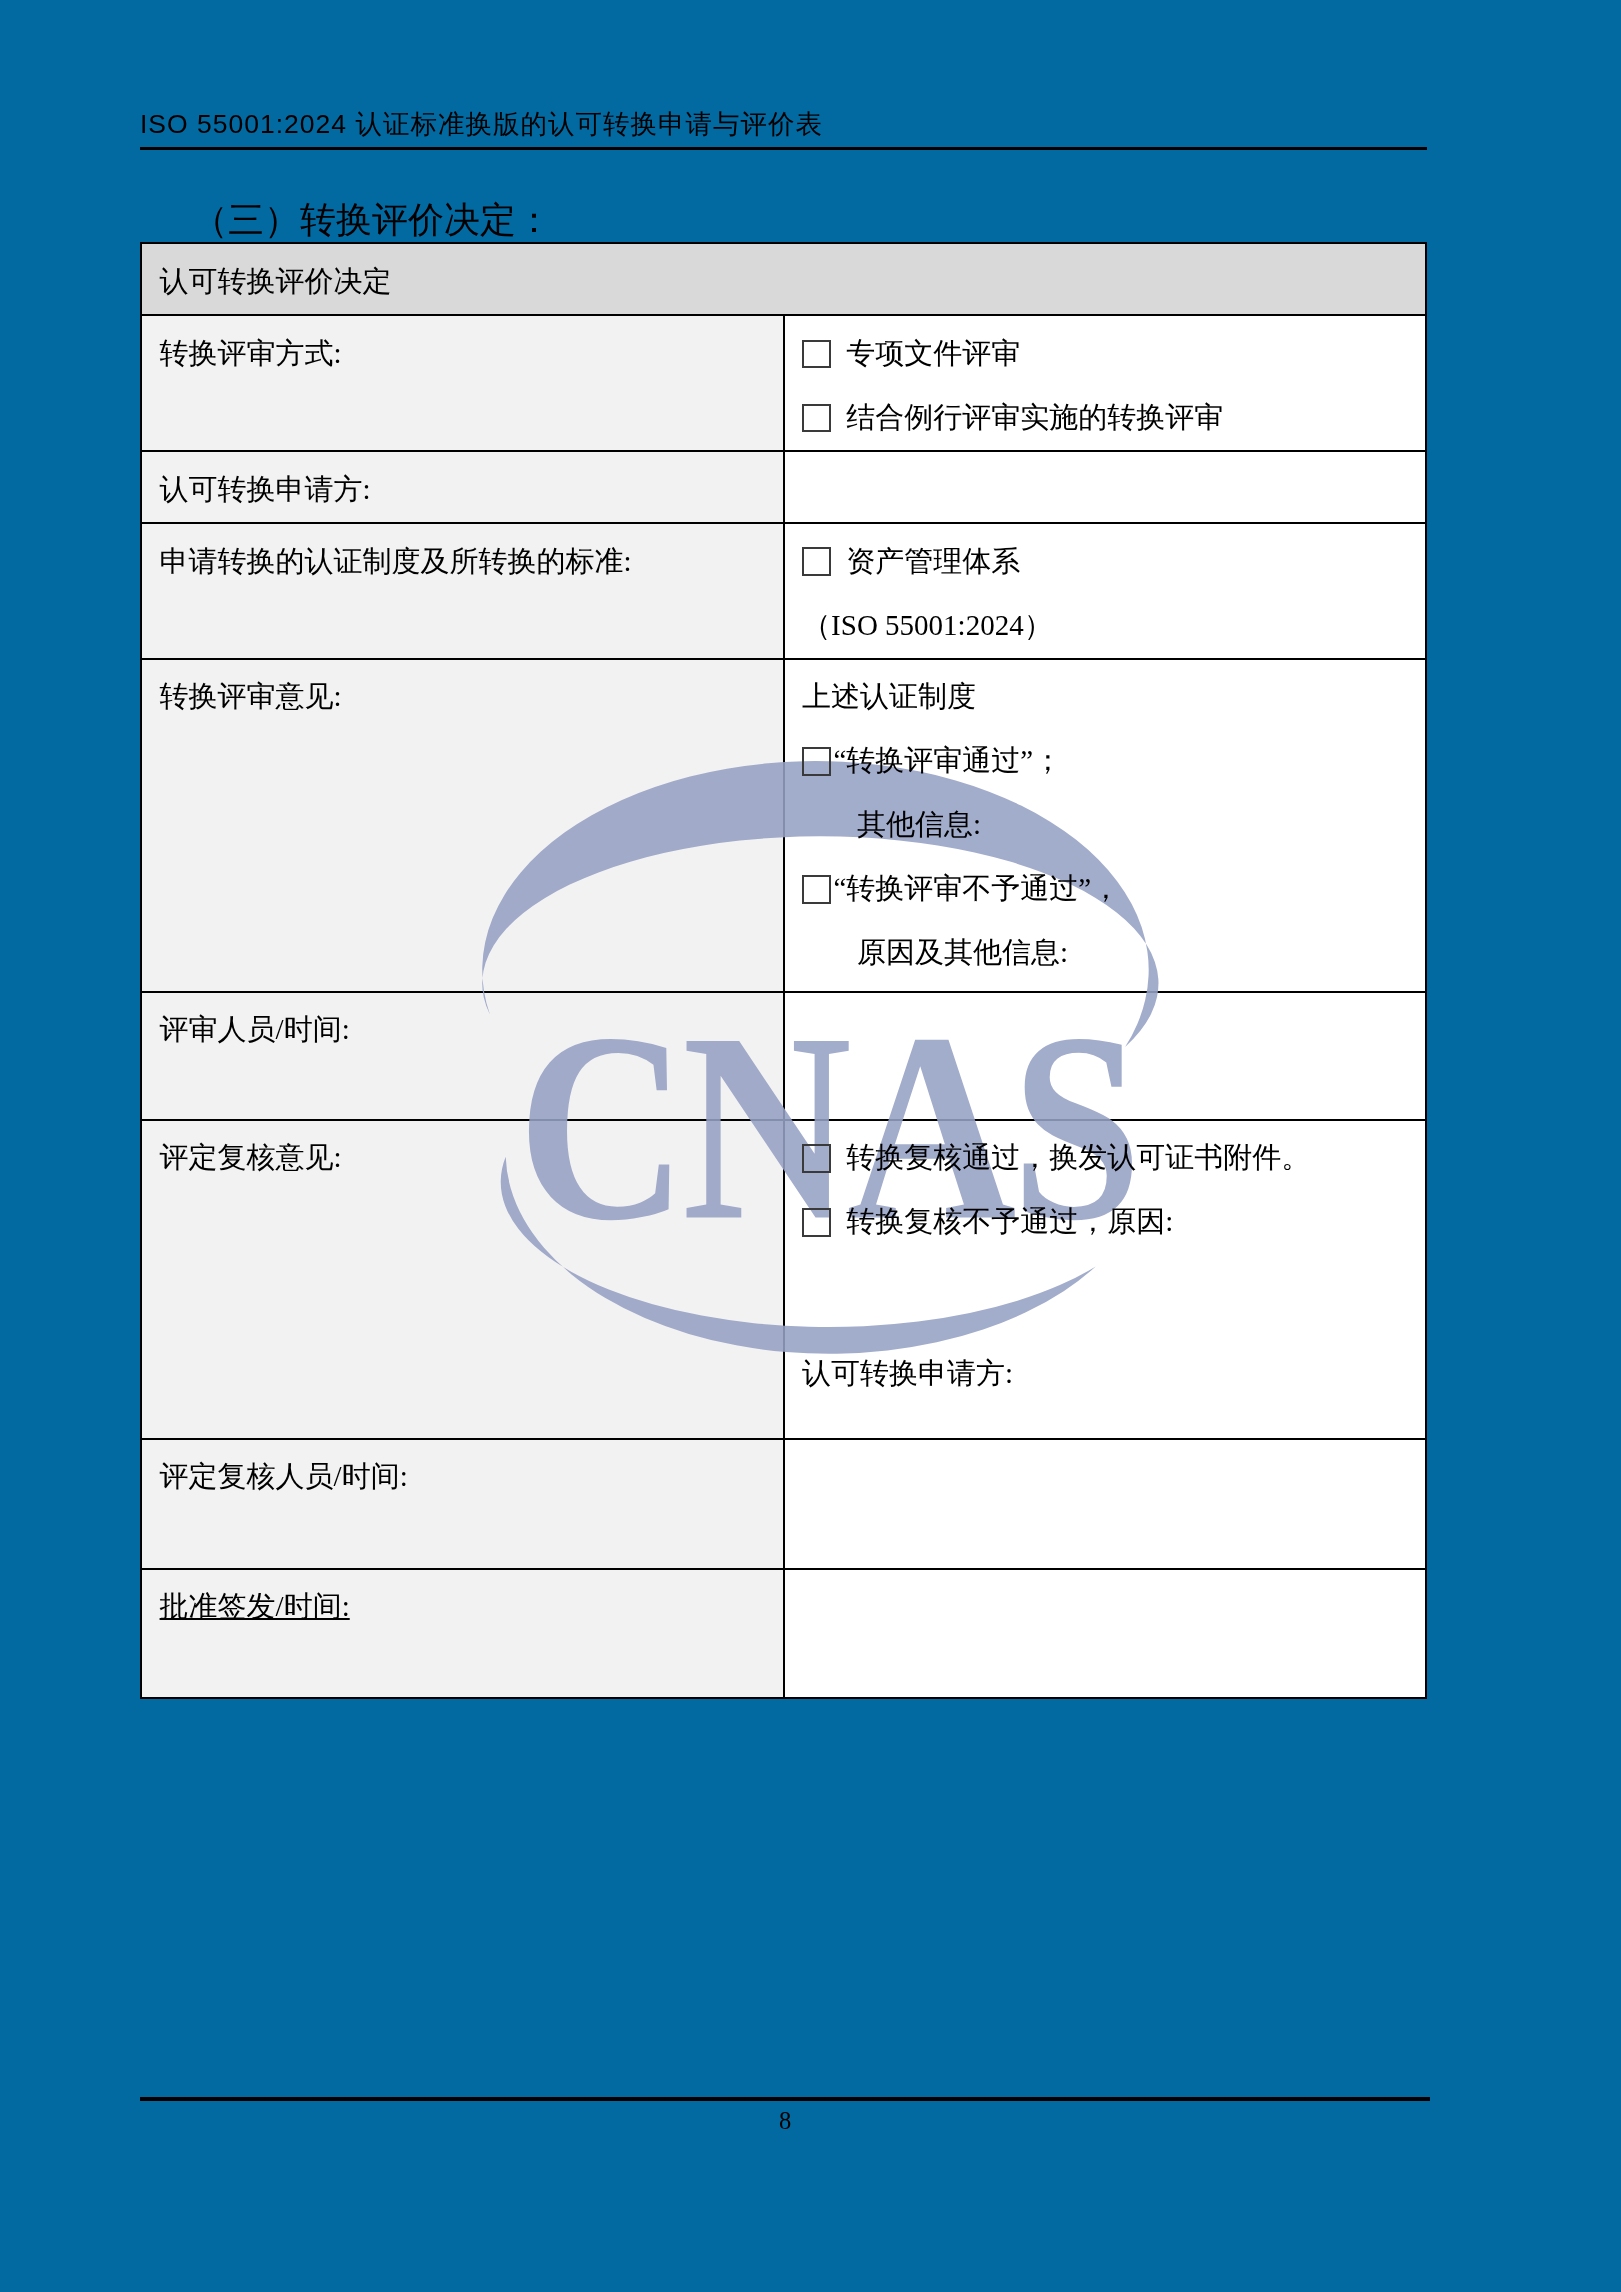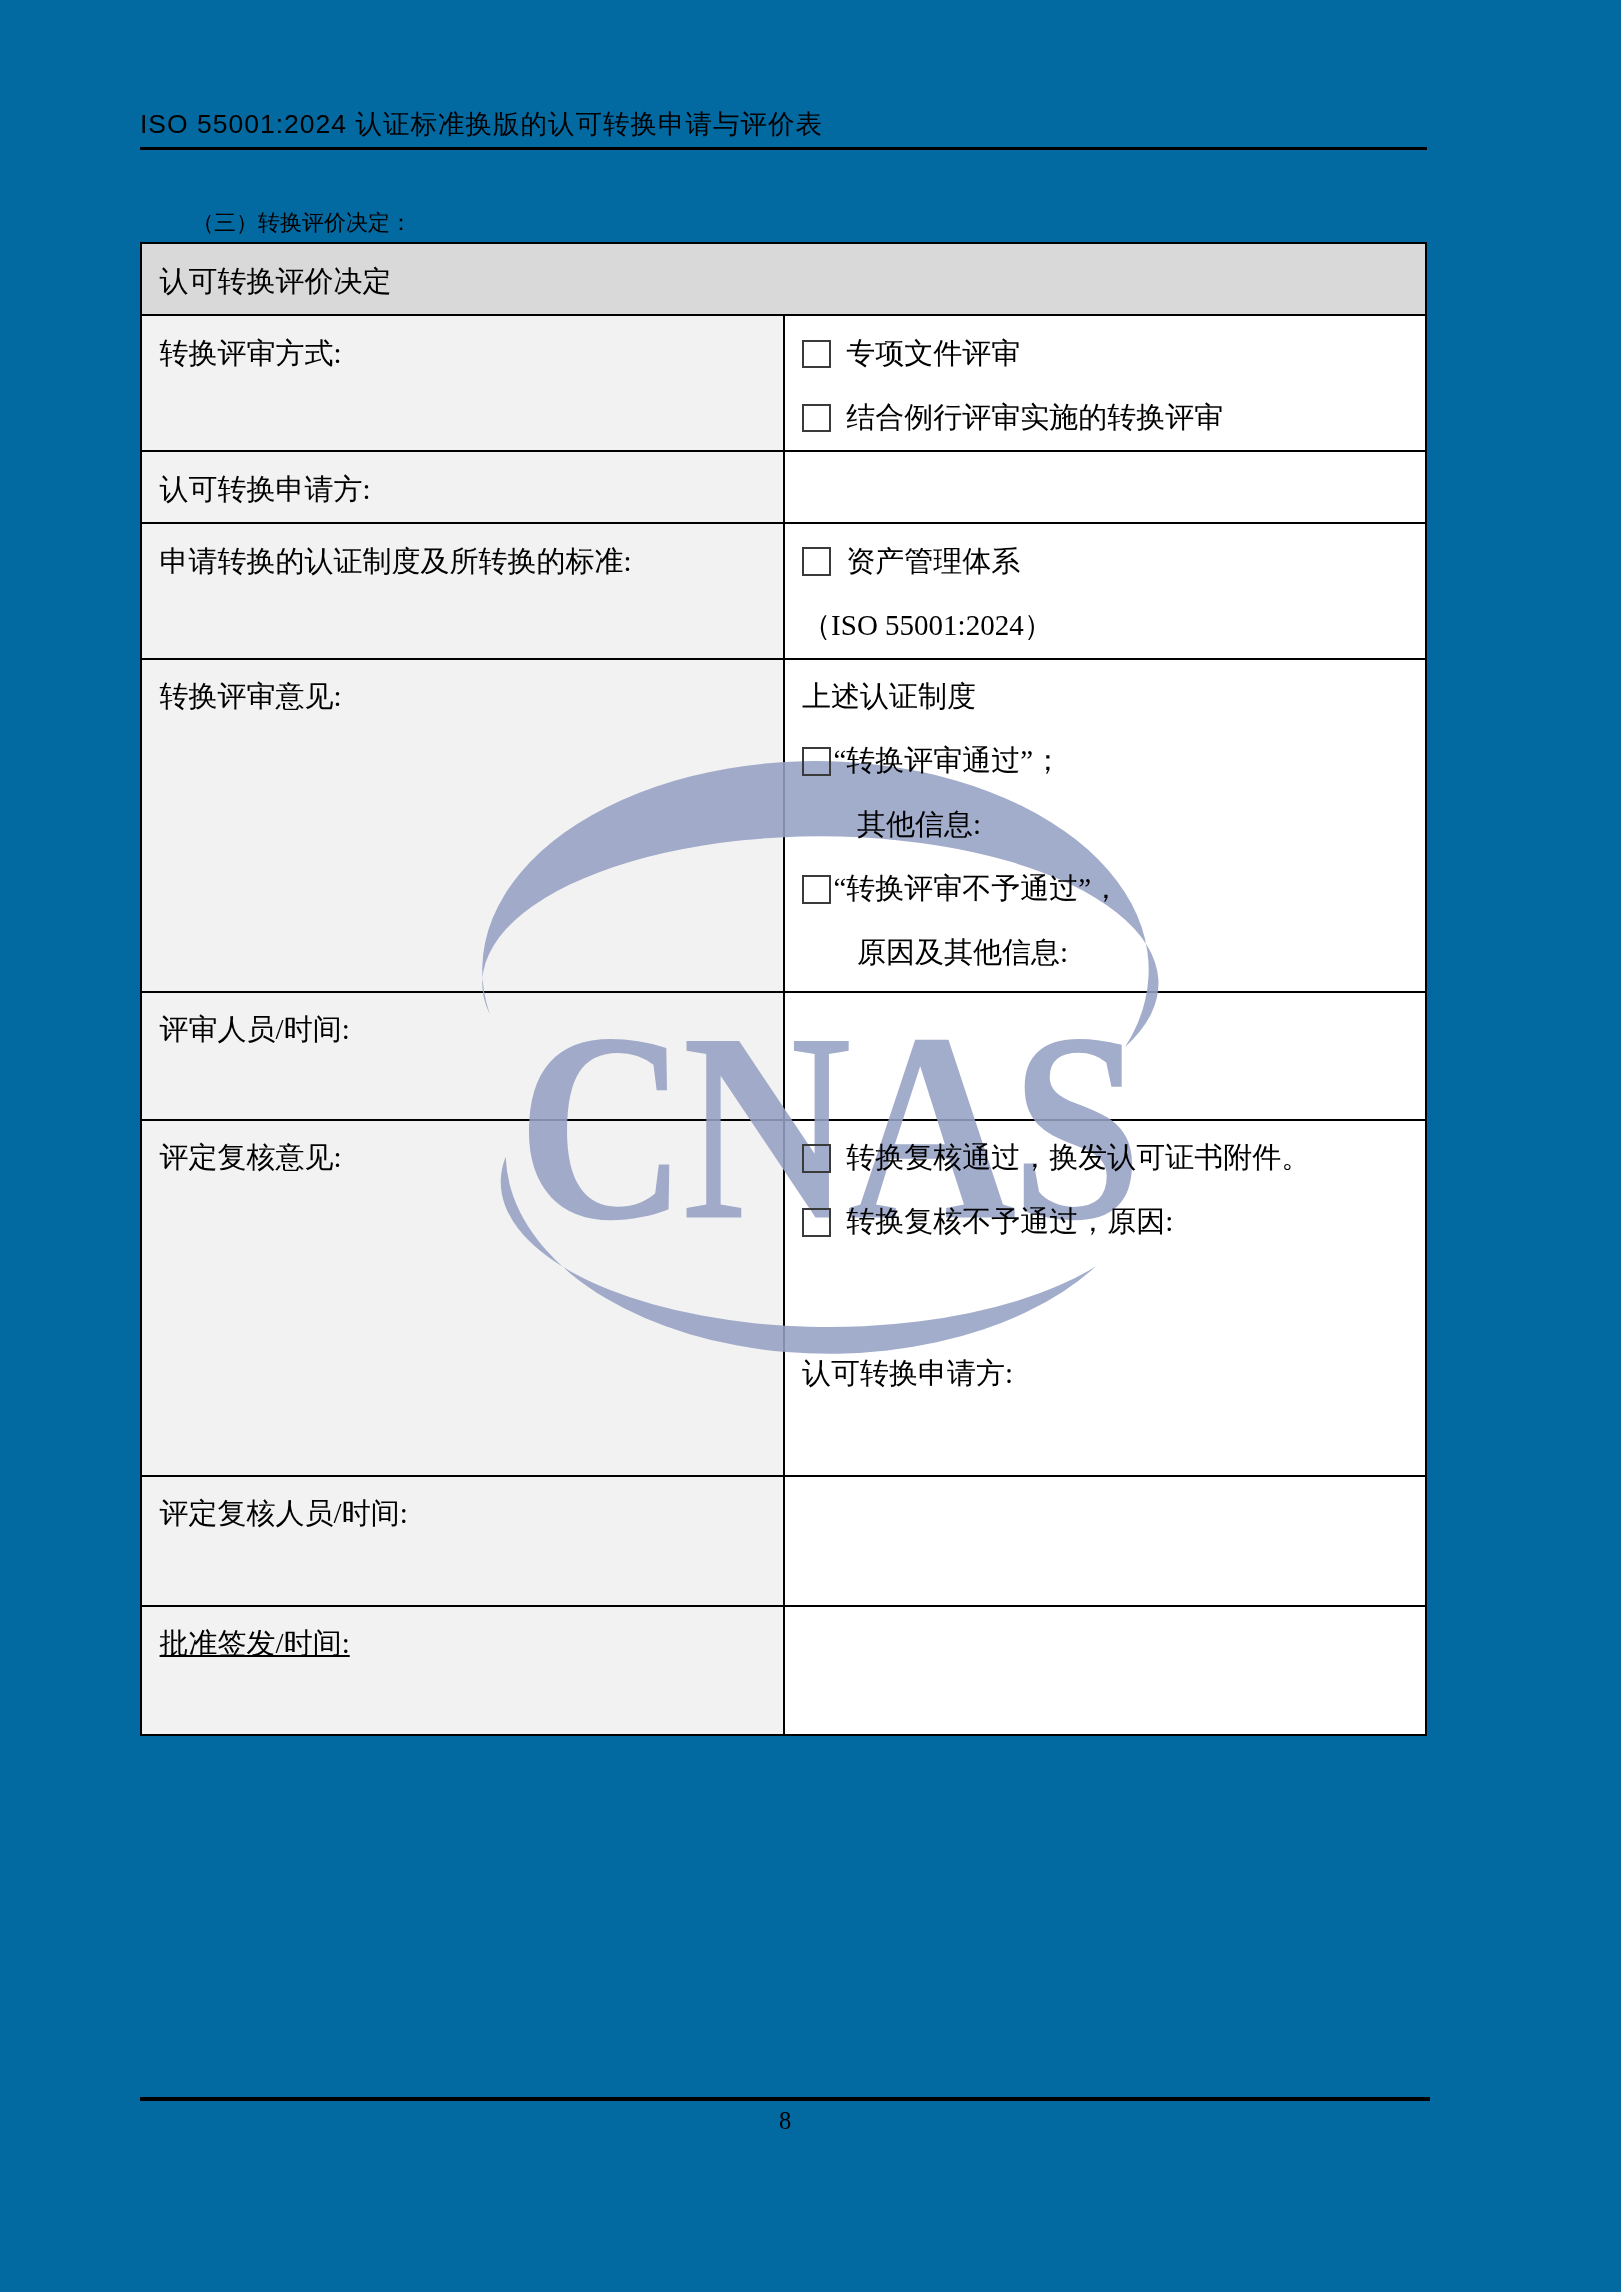--- a/index.html
+++ b/index.html
@@ -15,22 +15,22 @@
   .doc-header{
     position:absolute;left:140px;top:106px;
     font-family:"Liberation Sans","DejaVu Sans",sans-serif;
     font-size:26.5px;letter-spacing:1px;white-space:nowrap;
   }
   .header-rule{
     position:absolute;left:140px;top:147px;width:1287px;height:2.9px;background:#000;
   }
   
   .section-title{
-    position:absolute;left:192px;top:208px;
-    font-size:22px;white-space:nowrap;
+    position:absolute;left:192px;top:196px;
+    font-size:36px;white-space:nowrap;
   }
   
   table.eval{
     position:absolute;left:140px;top:242px;
     width:1287px;border-collapse:collapse;table-layout:fixed;border-radius:14px;
   }
   table.eval td{
     border:2px solid #000;
     vertical-align:top;
     font-size:29px;
@@ -178,21 +178,21 @@
         <tr style="height: 128px;">
           <td class="label-cell">
             <div class="cell-content">
               <div class="cline">评审人员/时间:</div>
             </div>
           </td>
           <td class="value-cell">
             <div class="cell-content"></div>
           </td>
         </tr>
-        <tr style="height: 356px;">
+        <tr style="height: 319px;">
           <td class="label-cell">
             <div class="cell-content">
               <div class="cline">评定复核意见:</div>
             </div>
           </td>
           <td class="value-cell">
             <div class="cell-content">
               <div class="cline">
                 <span class="checkbox"></span>
                 <span>转换复核通过，换发认可证书附件。</span>

